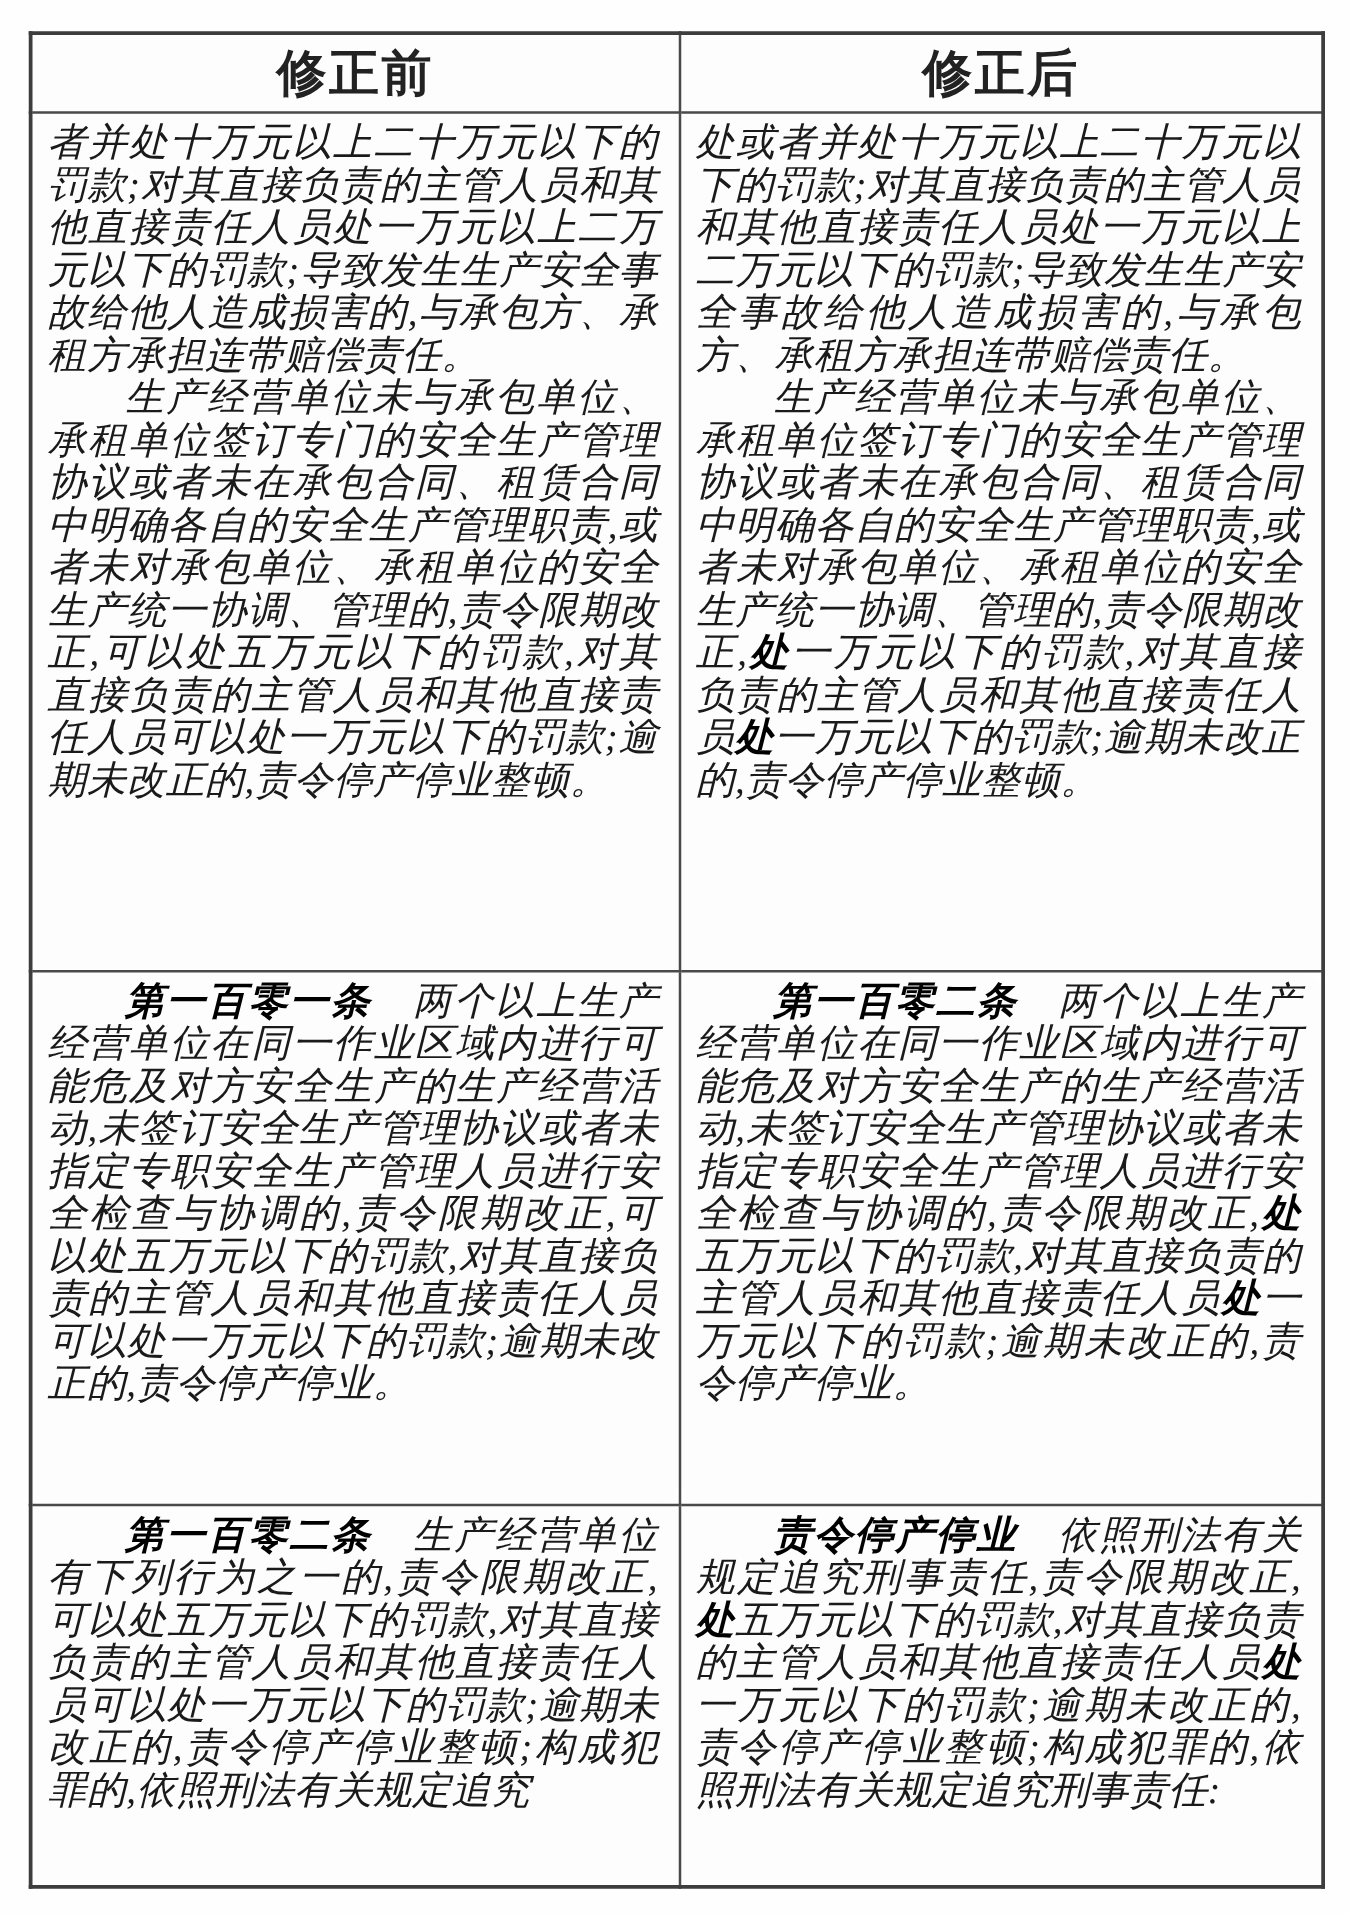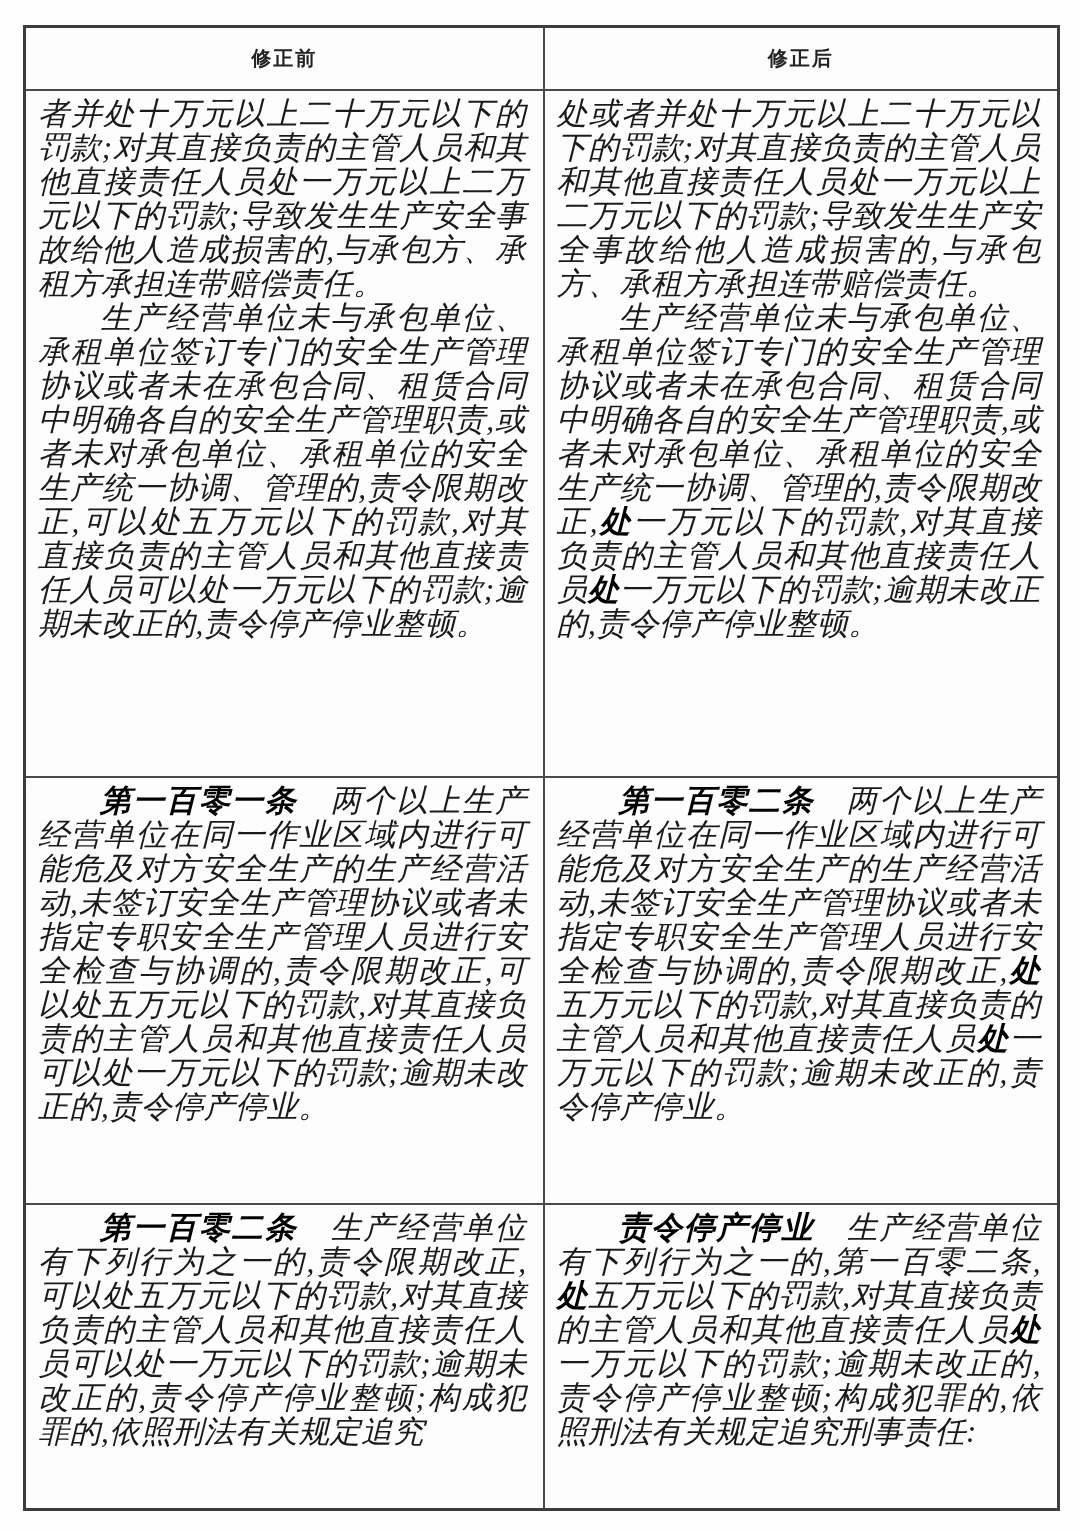--- a/index.html
+++ b/index.html
@@ -24,21 +24,21 @@
     border-collapse: collapse;
     table-layout: fixed;
     border: 3px solid #3d3d3d;
   }
   col.col-before { width: 519px; }
   col.col-after  { width: 515px; }
   .diff-table th {
     box-sizing: border-box;
     height: 63px;
     border: 2px solid #4a4a4a;
-    font-size: 20px;
+    font-size: 40px;
     font-weight: 700;
     letter-spacing: 2px;
     text-align: center;
     vertical-align: middle;
     color: #222222;
     background: #fdfdfd;
   }
   .diff-table td {
     box-sizing: border-box;
     border: 2px solid #4a4a4a;
@@ -96,18 +96,18 @@
         </td>
         <td>
           <p class="para indent"><b>第一百零二条</b><span>　两个以上生产经营单位在同一作业区域内进行可能危及对方安全生产的生产经营活动,未签订安全生产管理协议或者未指定专职安全生产管理人员进行安全检查与协调的,责令限期改正,</span><b>处</b><span>五万元以下的罚款,对其直接负责的主管人员和其他直接责任人员</span><b>处</b><span>一万元以下的罚款;逾期未改正的,责令停产停业。</span></p>
         </td>
       </tr>
       <tr class="row-3">
         <td>
           <p class="para indent"><b>第一百零二条</b><span>　生产经营单位有下列行为之一的,责令限期改正,可以处五万元以下的罚款,对其直接负责的主管人员和其他直接责任人员可以处一万元以下的罚款;逾期未改正的,责令停产停业整顿;构成犯罪的,依照刑法有关规定追究</span></p>
         </td>
         <td>
-          <p class="para indent"><b>责令停产停业</b><span>　生产经营单位有下列行为之一的,第一百零二条,</span><b>处</b><span>五万元以下的罚款,对其直接负责的主管人员和其他直接责任人员</span><b>处</b><span>一万元以下的罚款;逾期未改正的,责令停产停业整顿;构成犯罪的,依照刑法有关规定追究刑事责任:</span></p>
+          <p class="para indent"><b>责令停产停业</b><span>　依照刑法有关规定追究刑事责任,责令限期改正,</span><b>处</b><span>五万元以下的罚款,对其直接负责的主管人员和其他直接责任人员</span><b>处</b><span>一万元以下的罚款;逾期未改正的,责令停产停业整顿;构成犯罪的,依照刑法有关规定追究刑事责任:</span></p>
         </td>
       </tr>
     </tbody>
   </table>
 </div>
 
 </body></html>

